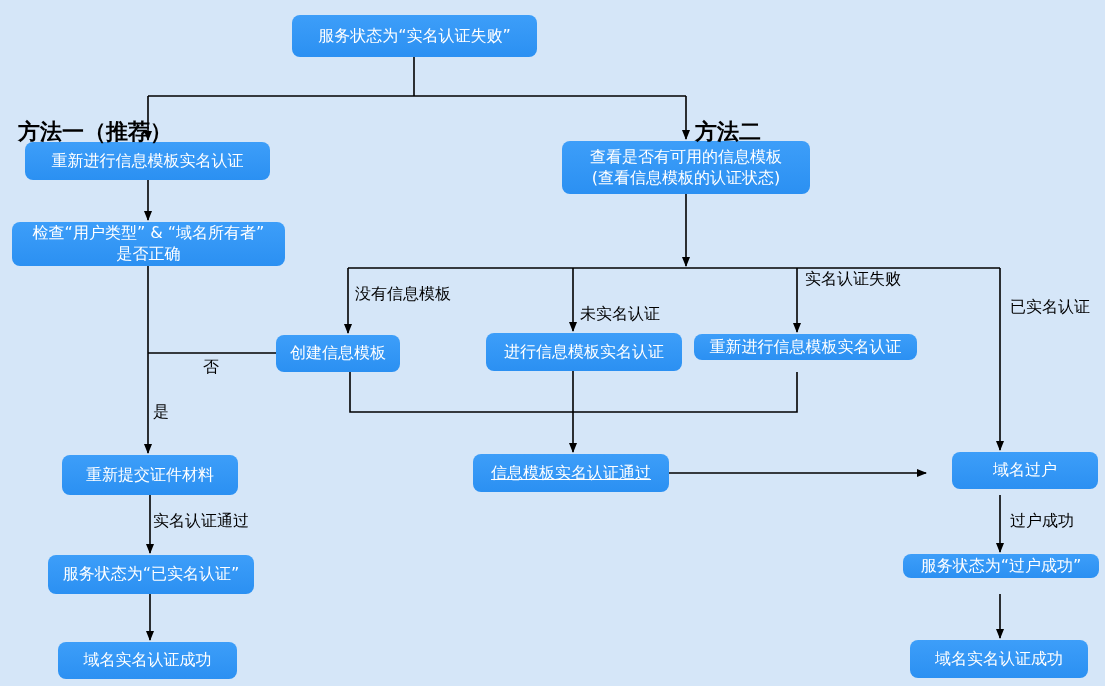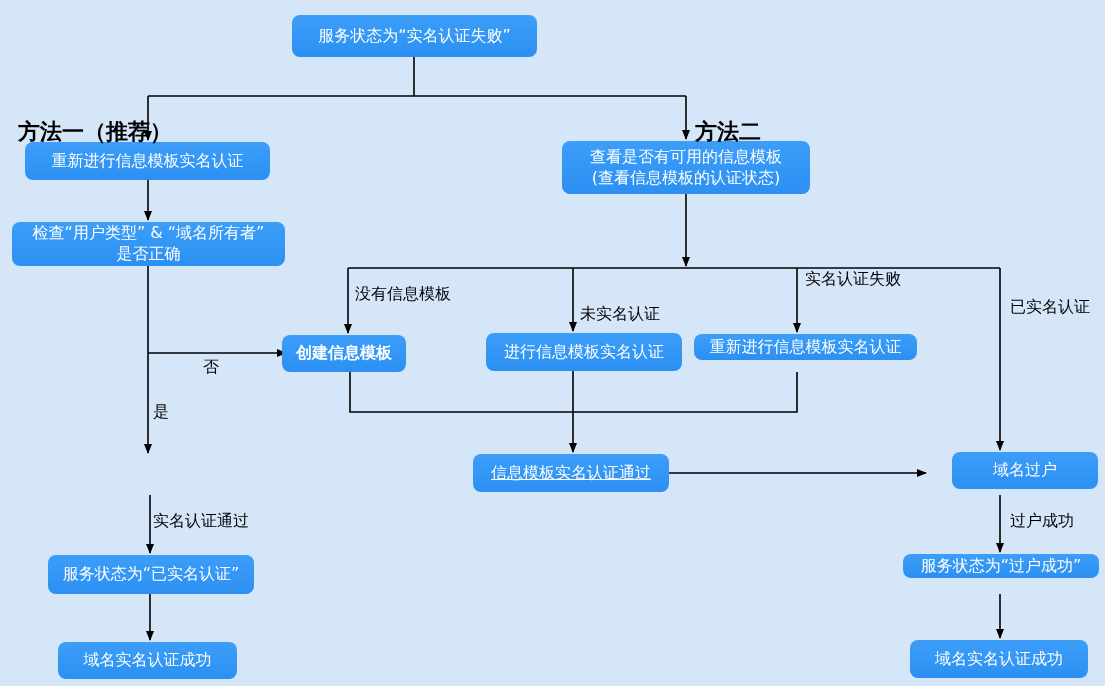--- a/index.html
+++ b/index.html
@@ -102,28 +102,31 @@
       <span>重新进行信息模板实名认证</span>
     </div>
     <div class="node" style="left: 12px; top: 222px; width: 273px; height: 44px; justify-content: center;">
       <span>检查“用户类型” &amp; “域名所有者”
 是否正确</span>
     </div>
     <div class="node" style="left: 562px; top: 141px; width: 248px; height: 53px;">
       <span>查看是否有可用的信息模板
 (查看信息模板的认证状态)</span>
     </div>
-    <div class="node" style="left: 282px; top: 335px; width: 124px; height: 37px; font-weight: bold;">
+    <div class="node" style="left: 276px; top: 335px; width: 124px; height: 37px;">
       <span>创建信息模板</span>
     </div>
     <div class="node" style="left: 478px; top: 333px; width: 196px; height: 38px; margin-left: 8px;">
       <span>进行信息模板实名认证</span>
     </div>
     <div class="node" style="left: 694px; top: 334px; width: 223px; height: 26px;">
       <span>重新进行信息模板实名认证</span>
+    </div>
+    <div class="node" style="left: 62px; top: 455px; width: 176px; height: 40px;">
+      <span>重新提交证件材料</span>
     </div>
     <div class="node underline" style="left: 473px; top: 454px; width: 196px; height: 38px;">
       <span>信息模板实名认证通过</span>
     </div>
     <div class="node" style="left: 952px; top: 452px; width: 146px; height: 37px;">
       <span>域名过户</span>
     </div>
     <div class="node" style="left: 48px; top: 555px; width: 206px; height: 39px;">
       <span>服务状态为“已实名认证”</span>
     </div>

